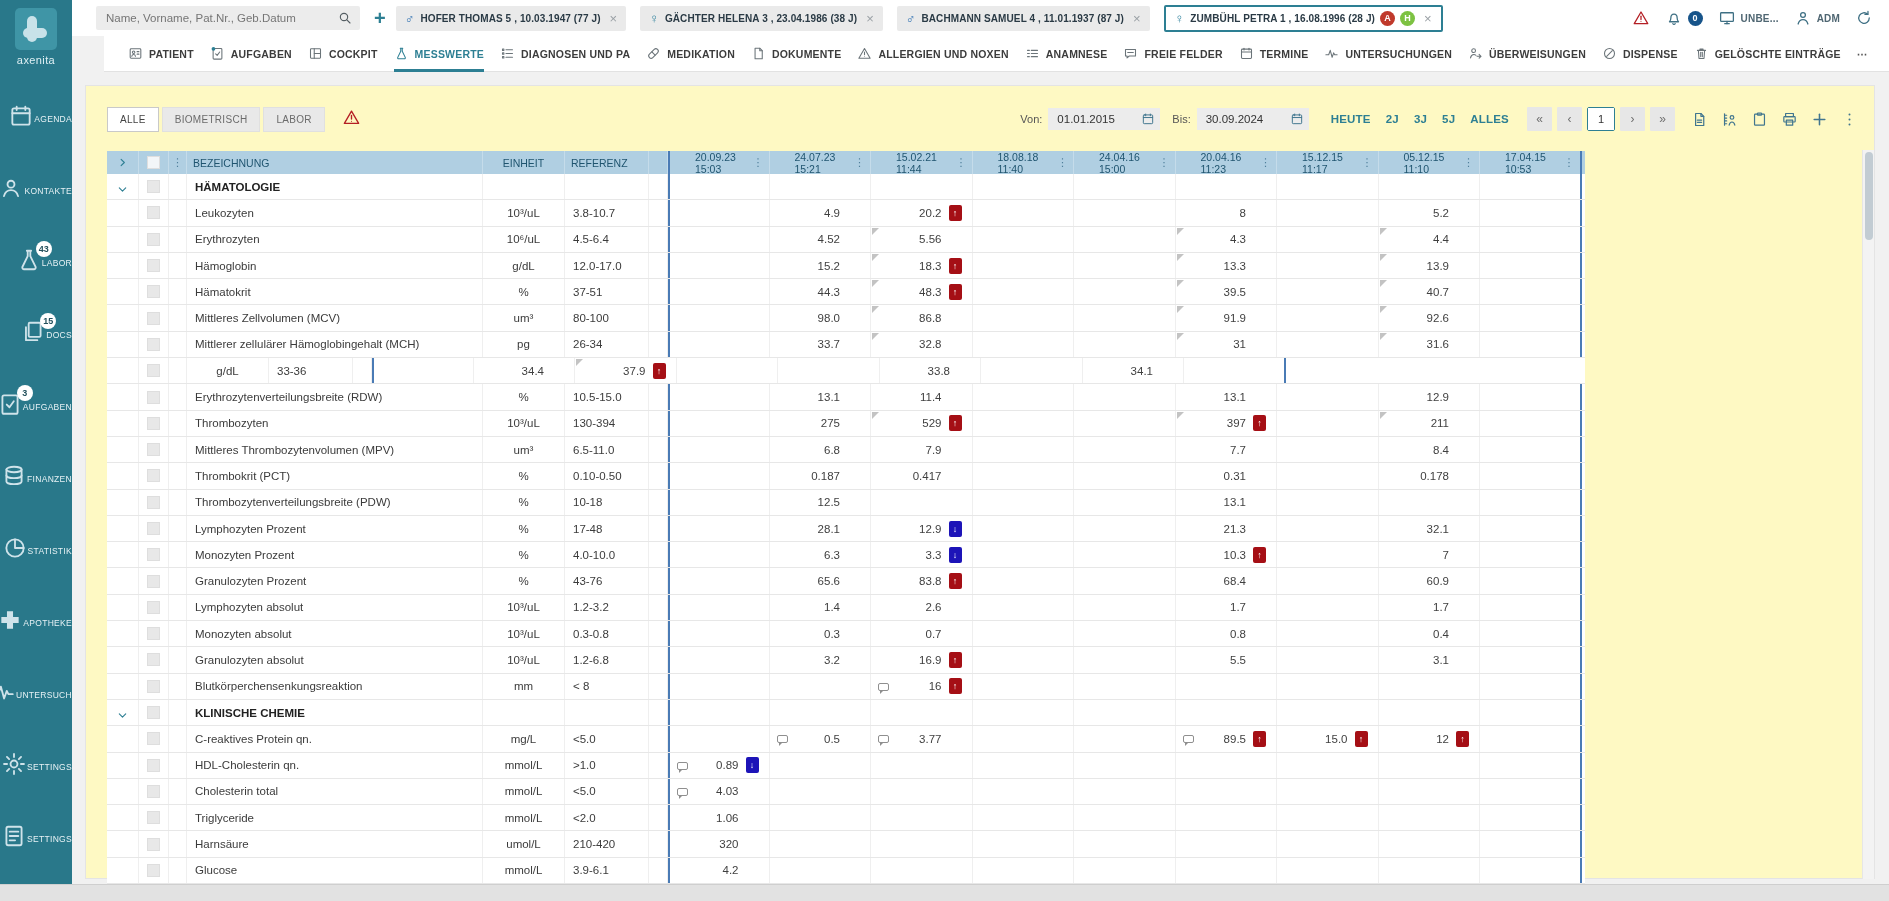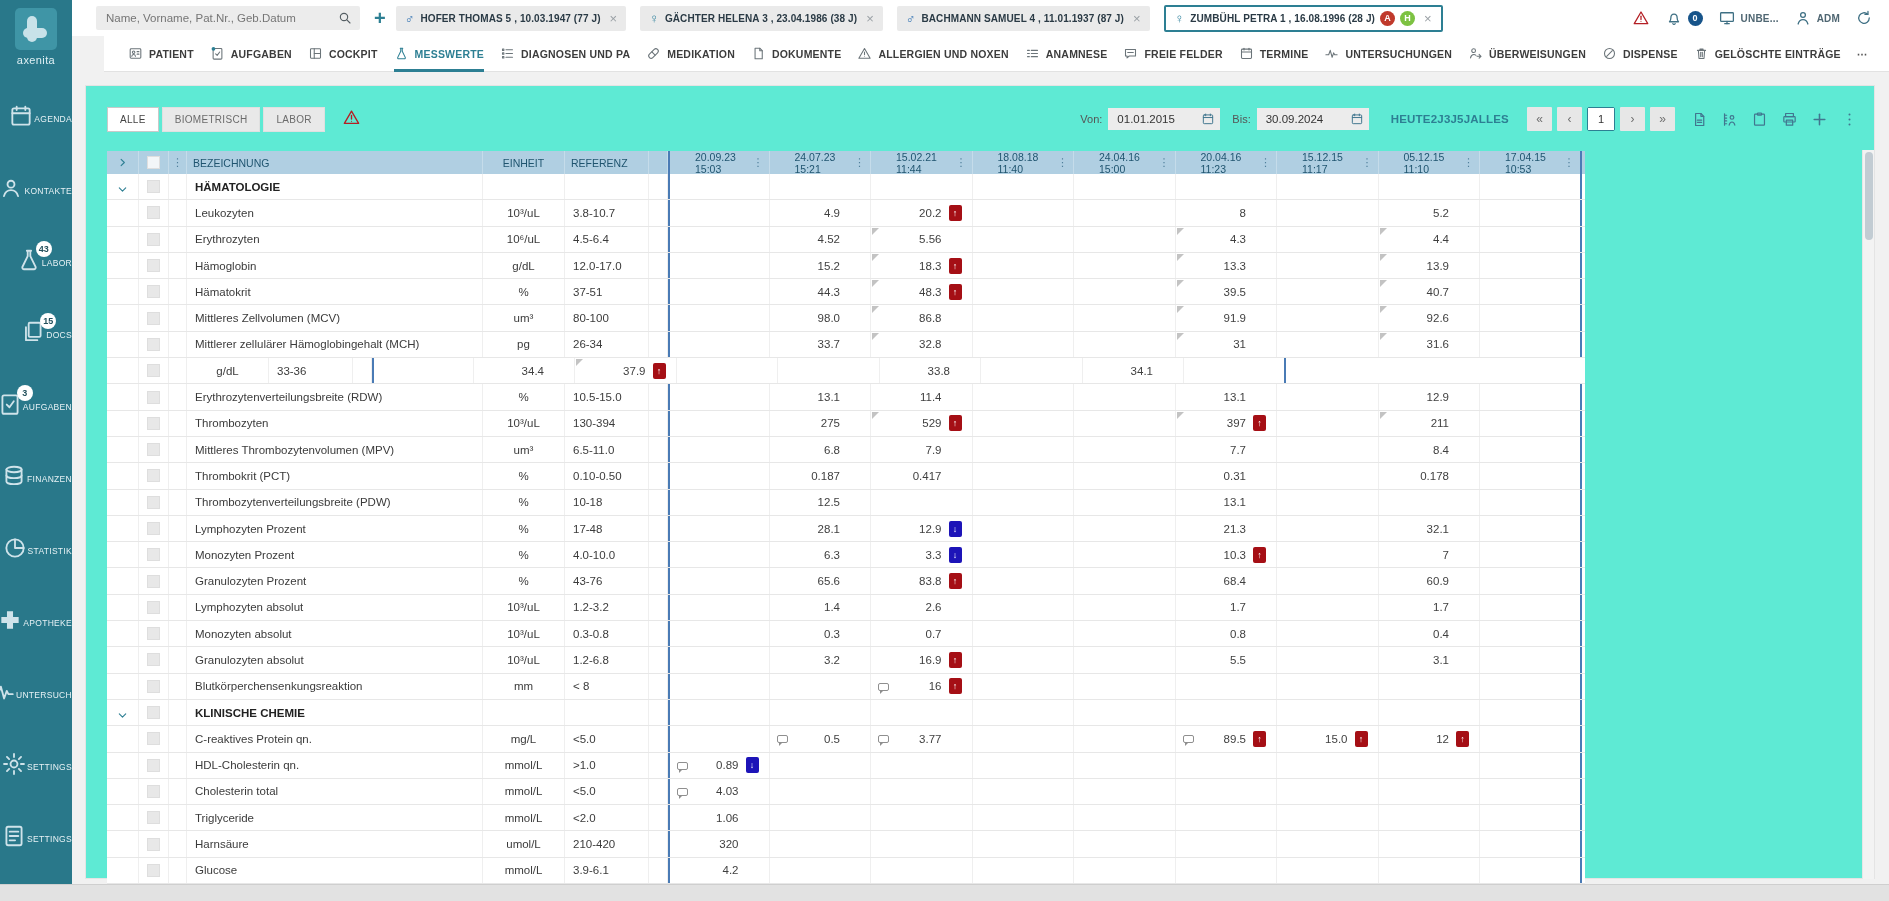--- a/index.html
+++ b/index.html
@@ -48,33 +48,33 @@
   
   .navbar{position:absolute;left:72px;top:36px;width:1817px;height:36px;background:#fff;display:flex;align-items:center;
     padding-left:24px;gap:16px;border-bottom:1px solid #e2e2e2;z-index:4;margin-left:32px;}
   .nav-item{display:flex;align-items:center;gap:6px;height:36px;cursor:pointer;color:#3c3c3c;white-space:nowrap;border-bottom:3px solid transparent;padding-top:3px;}
   .nav-item span{font-size:10.5px;font-weight:bold;letter-spacing:.2px;}
   .nav-item .ic{width:15px;height:15px;color:#6b7479;}
   .nav-item.active{color:#2d7f93;border-bottom-color:#2d7f93;}
   .nav-item.active .ic{color:#2d7f93;}
   .nav-more{font-size:15px;color:#555;}
   
-  .card{position:absolute;left:85px;top:85px;width:1790px;height:794px;background:#5eead4;border:1px solid #e4e4e4;z-index:2;}
+  .card{position:absolute;left:85px;top:85px;width:1790px;height:794px;background:#fef9c3;border:1px solid #e4e4e4;z-index:2;}
   .toolbar{position:absolute;left:21px;right:10px;top:18px;height:30px;display:flex;align-items:center;}
   .ftab{height:25px;display:flex;align-items:center;padding:0 12px;background:#e9e9e9;color:#6b6b6b;font-size:10px;
     letter-spacing:.3px;margin-right:3px;cursor:pointer;border:1px solid #e0e0e0;}
   .ftab.active{background:#fff;border:1px solid #c9c9c9;color:#444;}
   .tb-warn{margin-left:14px;color:#b41f24;}
   .tb-warn .ic{width:19px;height:19px;}
   .tb-right{margin-left:auto;display:flex;align-items:center;}
   .dlabel{font-size:11px;color:#555;margin-right:6px;}
   .dinput{position:relative;width:112px;height:22px;margin-right:12px;}
   .dinput input{width:100%;height:100%;background:#ececec;border:none;font-size:11.5px;color:#333;padding:0 24px 0 9px;font-family:inherit;outline:none;}
   .dinput .ic{position:absolute;right:5px;top:4px;width:14px;height:14px;color:#41768f;}
-  .ranges{display:flex;align-items:center;margin:0 18px 0 10px;}
+  .ranges{display:flex;align-items:center;gap:15px;margin:0 18px 0 10px;}
   .rlink{color:#2d7f93;font-size:11.5px;font-weight:bold;cursor:pointer;letter-spacing:.2px;}
   .pager{display:flex;align-items:center;gap:5px;margin-right:16px;}
   .pg-btn{width:25px;height:24px;background:#e7e7e7;color:#6f6f6f;display:flex;align-items:center;justify-content:center;
     font-size:12px;cursor:pointer;border-radius:1px;}
   .pg-box{width:28px;height:24px;border:1px solid #2d7f93;border-radius:2px;}
   .pg-box input{width:100%;height:100%;border:none;text-align:center;font-size:11px;color:#333;font-family:inherit;outline:none;}
   .actions{display:flex;align-items:center;gap:13px;padding-right:6px;}
   .actions .ic{width:17px;height:17px;color:#41768f;cursor:pointer;}
   
   .tbl{position:absolute;left:21px;top:65px;width:1478px;}

